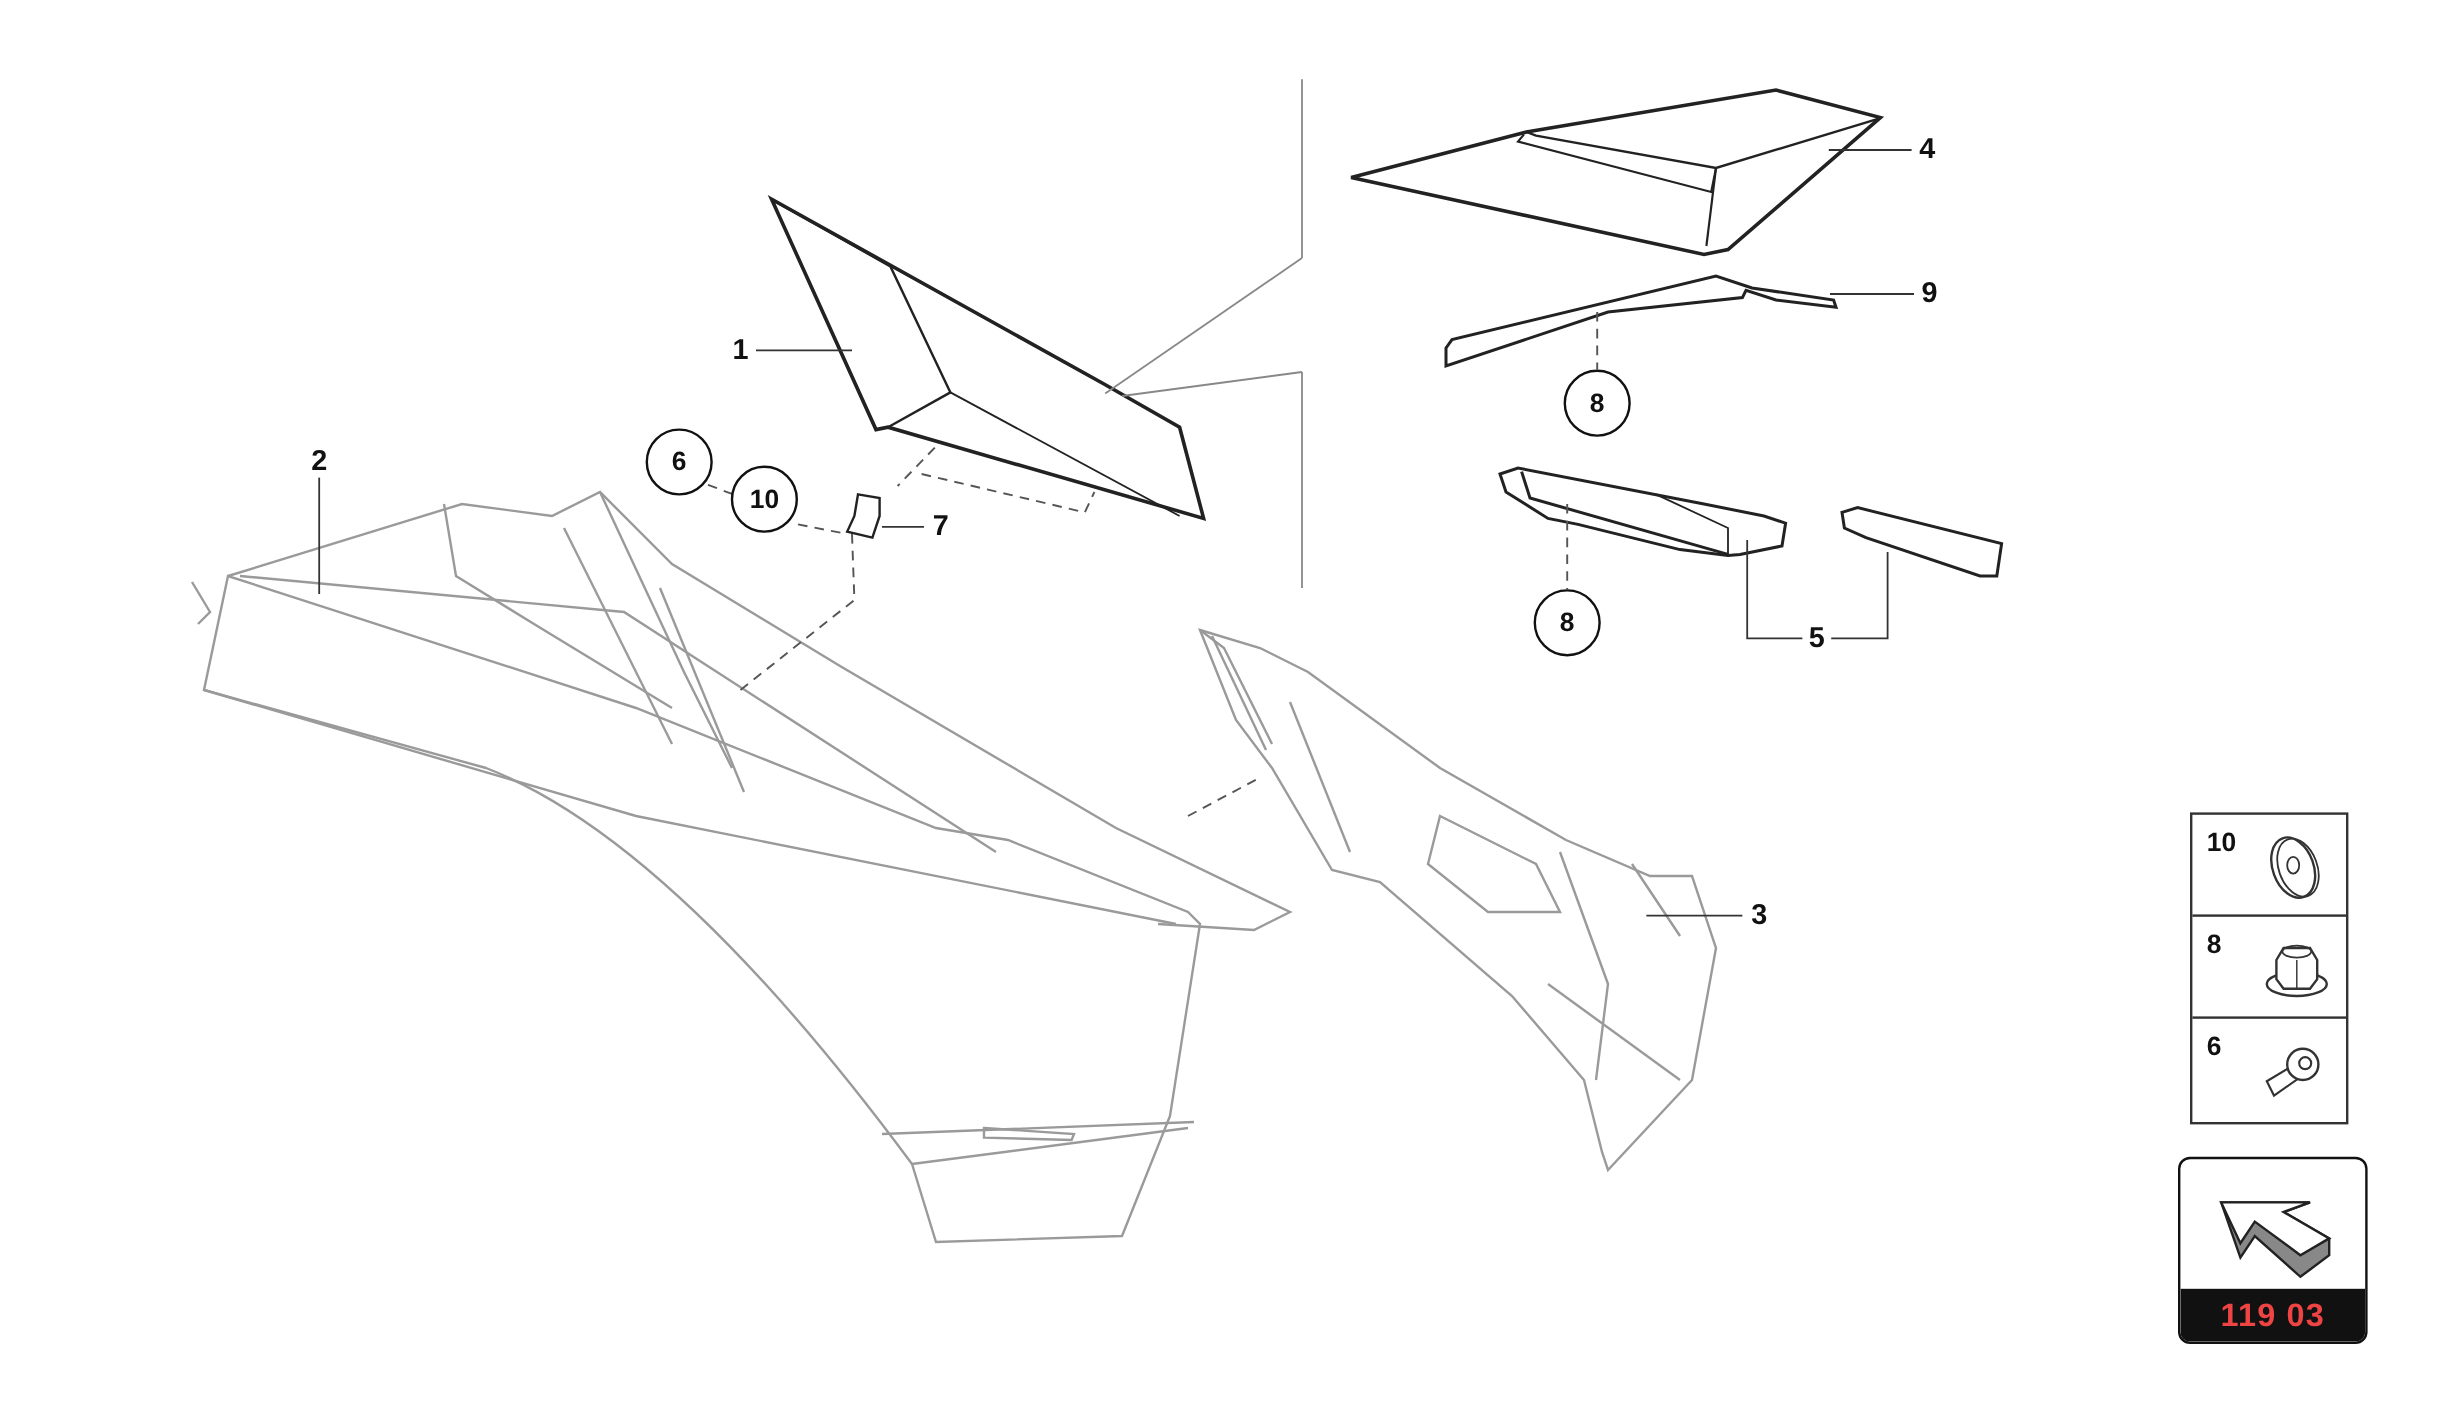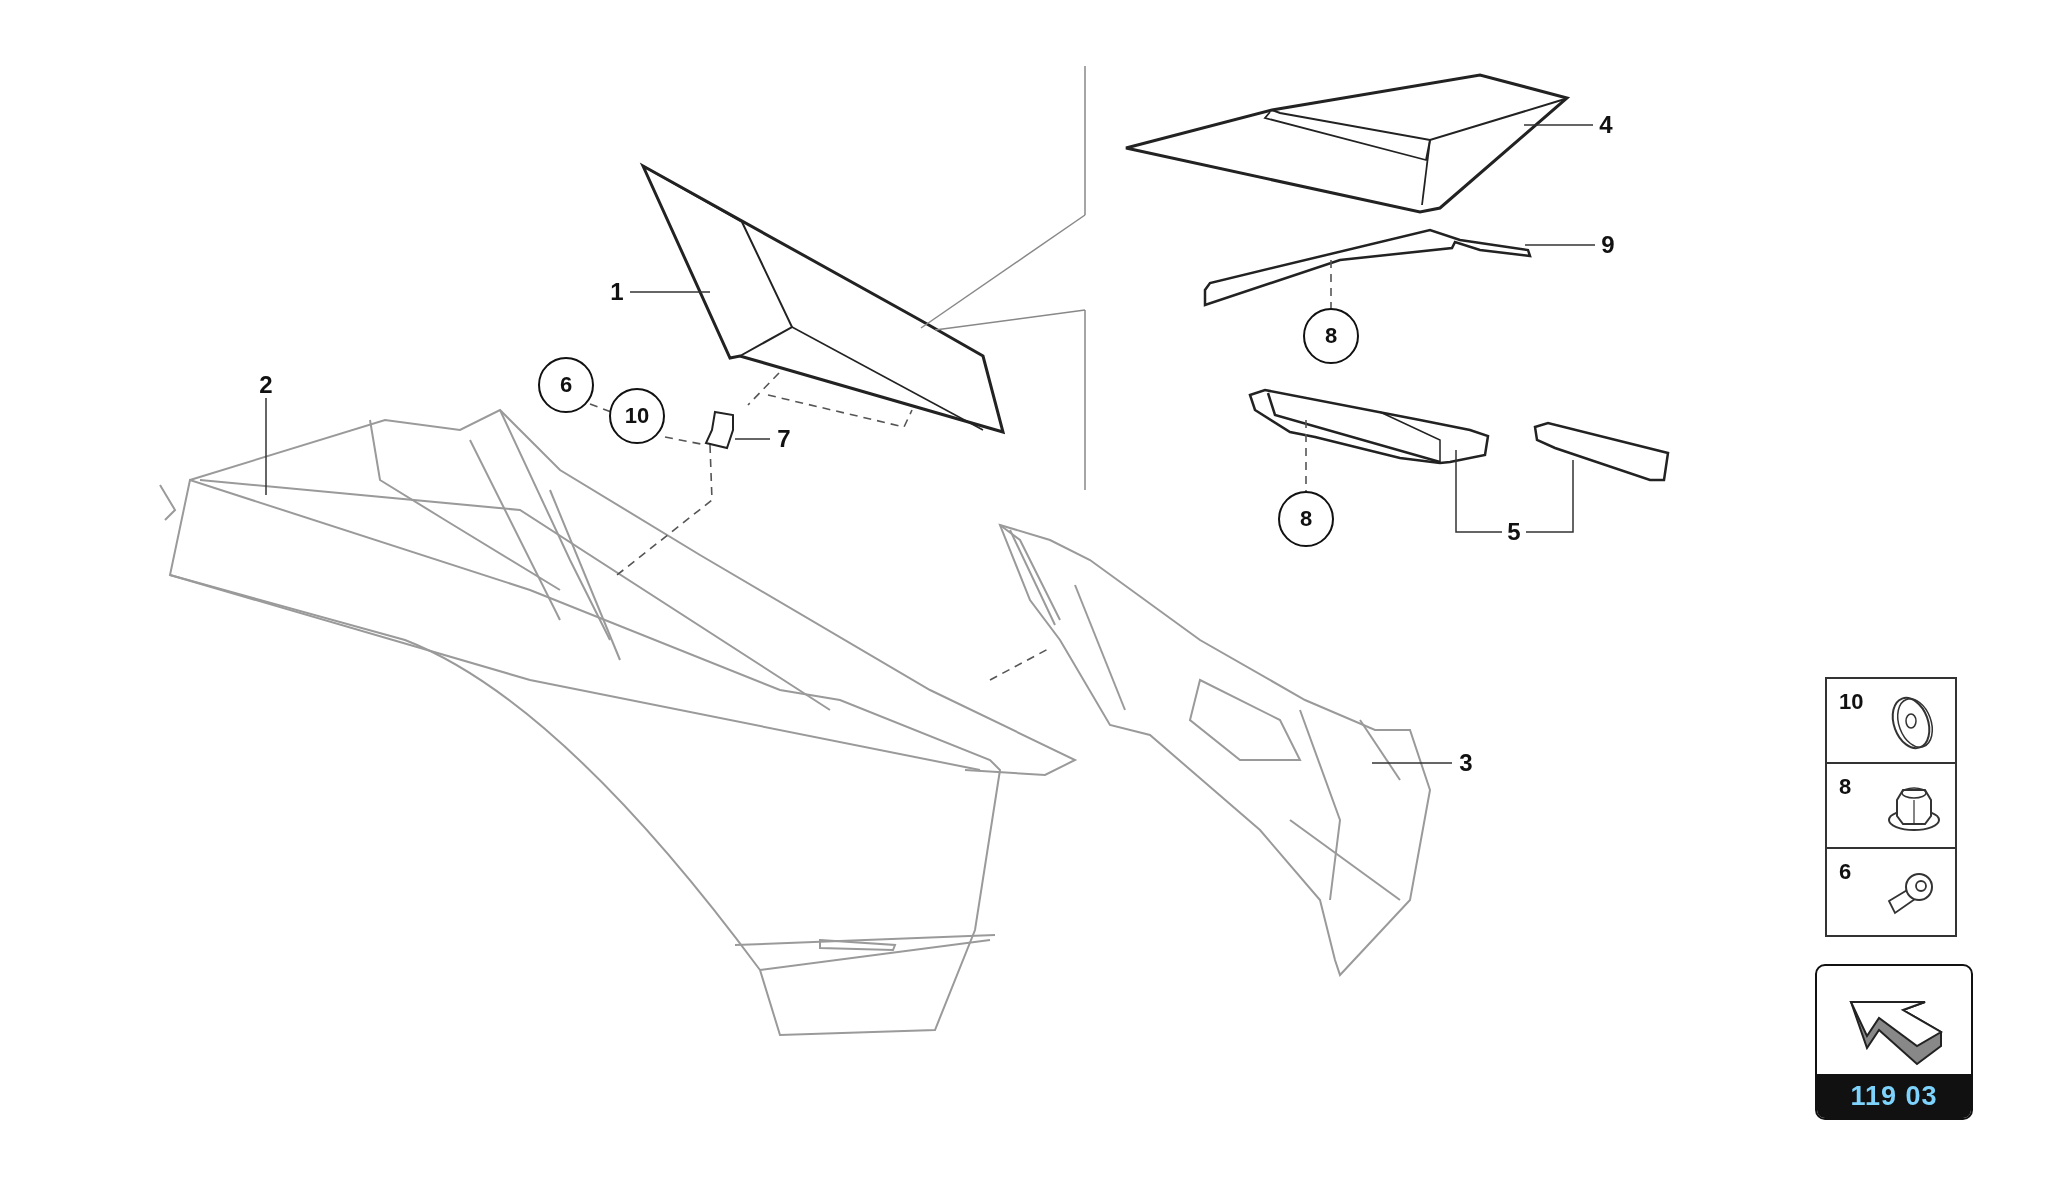--- a/index.html
+++ b/index.html
@@ -7,21 +7,21 @@
   #diagram{position:absolute;left:0;top:0;width:2048px;height:1177px;}
   .callout{position:absolute;font-weight:bold;font-size:24px;color:#111;line-height:1;transform:translate(-50%,-50%);}
   .circ{position:absolute;width:56px;height:56px;border:2.5px solid #111;border-radius:50%;background:#fff;display:flex;align-items:center;justify-content:center;font-weight:bold;font-size:22px;color:#111;transform:translate(-50%,-50%);box-sizing:border-box;}
   .legend{position:absolute;left:1825px;top:677px;width:132px;height:260px;border:2px solid #333;background:#fff;box-sizing:border-box;}
   .legend-row{position:relative;height:85px;border-bottom:2px solid #333;box-sizing:border-box;}
   .legend-row:last-child{border-bottom:none;}
   .legend-num{position:absolute;left:12px;top:10px;font-weight:bold;font-size:22px;color:#111;}
   .legend-icon{position:absolute;left:52px;top:12px;width:70px;height:64px;}
   .navbox{position:absolute;left:1815px;top:964px;width:158px;height:156px;border:2px solid #111;border-radius:10px;overflow:hidden;background:#fff;box-sizing:border-box;}
   .navbox svg{position:absolute;left:16px;top:14px;}
-  .navcode{position:absolute;left:0;bottom:0;width:100%;height:44px;background:#111;color:#7dd3fc;font-weight:bold;font-size:27px;display:flex;align-items:center;justify-content:center;letter-spacing:1px;}
+  .navcode{position:absolute;left:0;bottom:0;width:100%;height:44px;background:#111;color:#ef4444;font-weight:bold;font-size:27px;display:flex;align-items:center;justify-content:center;letter-spacing:1px;}
 </style>
 </head>
 <body>
 
 <svg id="diagram" viewBox="0 0 2048 1177" xmlns="http://www.w3.org/2000/svg">
 
   <g fill="none" stroke="#9a9a9a" stroke-width="2">
     <path d="M190 480 L170 575 L405 640 Q560 700 760 970 L780 1035 L935 1030 L975 930 L1000 770 L990 760 L840 700 L780 690 L530 590 L190 480 Z"></path>
     <path d="M200 480 L520 510 L830 710"></path>
     <path d="M170 575 L530 680 L980 770"></path>

